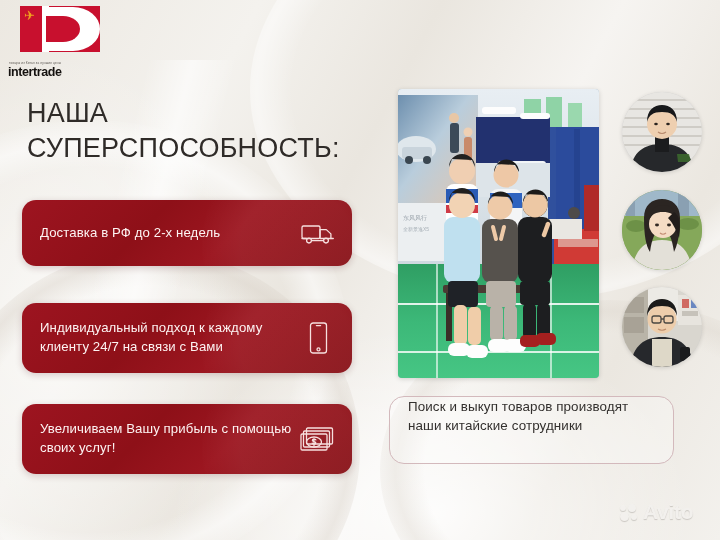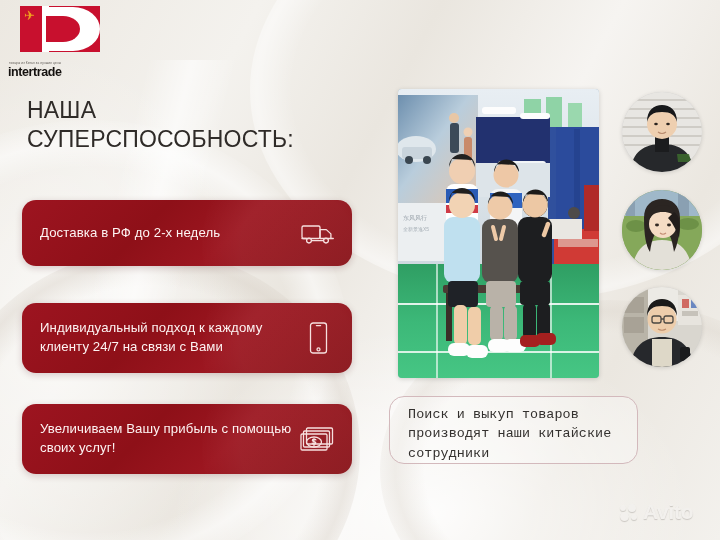--- a/index.html
+++ b/index.html
@@ -60,21 +60,21 @@
     letter-spacing: -0.4px; color: #14110f; margin-top: 17px;
   }
   .logo-sub {
     position: absolute; left: 1px; top: 55px; font-size: 3.1px; color: #5d5954;
     letter-spacing: .15px; white-space: nowrap;
   }
 
   
   .headline {
     position: absolute; left: 27px; top: 96px; width: 360px;
-    font-size: 23px; line-height: 1.28; color: #2f2b28;
+    font-size: 27px; line-height: 1.28; color: #2f2b28;
     letter-spacing: .2px;
   }
 
   
   .card {
     position: absolute;
     background: linear-gradient(135deg, #9d1420 0%, #8e1018 38%, #9c1620 62%, #881016 100%);
     border-radius: 14px;
     color: #fdf3f2;
     box-shadow: 0 2px 7px rgba(80,20,25,.20);
@@ -91,25 +91,24 @@
   .card-text { flex: 1; font-size: 13.2px; line-height: 1.42; letter-spacing: .1px; }
   .card-icon { width: 40px; flex: 0 0 40px; display: flex; align-items: center; justify-content: center; }
   .card-icon svg { display: block; }
 
   #card-1 { left: 22px; top: 200px; width: 330px; height: 66px; }
   #card-2 { left: 22px; top: 303px; width: 330px; height: 70px; }
   #card-3 { left: 22px; top: 404px; width: 330px; height: 70px; }
 
   
   .note-box {
-    position: absolute; left: 389px; top: 396px; width: 249px; height: 68px;
+    position: absolute; left: 389px; top: 396px; width: 285px; height: 68px;
     border: 1.4px solid #d3b9bc; border-radius: 15px;
-    display: flex; align-items: flex-end; padding: 0 18px;
+    display: flex; align-items: flex-start; padding: 0 18px;
     background: rgba(255,255,255,.30);
-    font-family: Liberation Mono, monospace;
   }
   .note-text { font-size: 13.4px; line-height: 1.45; color: #33302e; letter-spacing: .1px; }
 
   
   .photo {
     position: absolute; left: 398px; top: 89px; width: 201px; height: 289px;
     border-radius: 4px; overflow: hidden;
     box-shadow: 0 1px 5px rgba(0,0,0,.16);
     background: #9fb9cc;
   }

